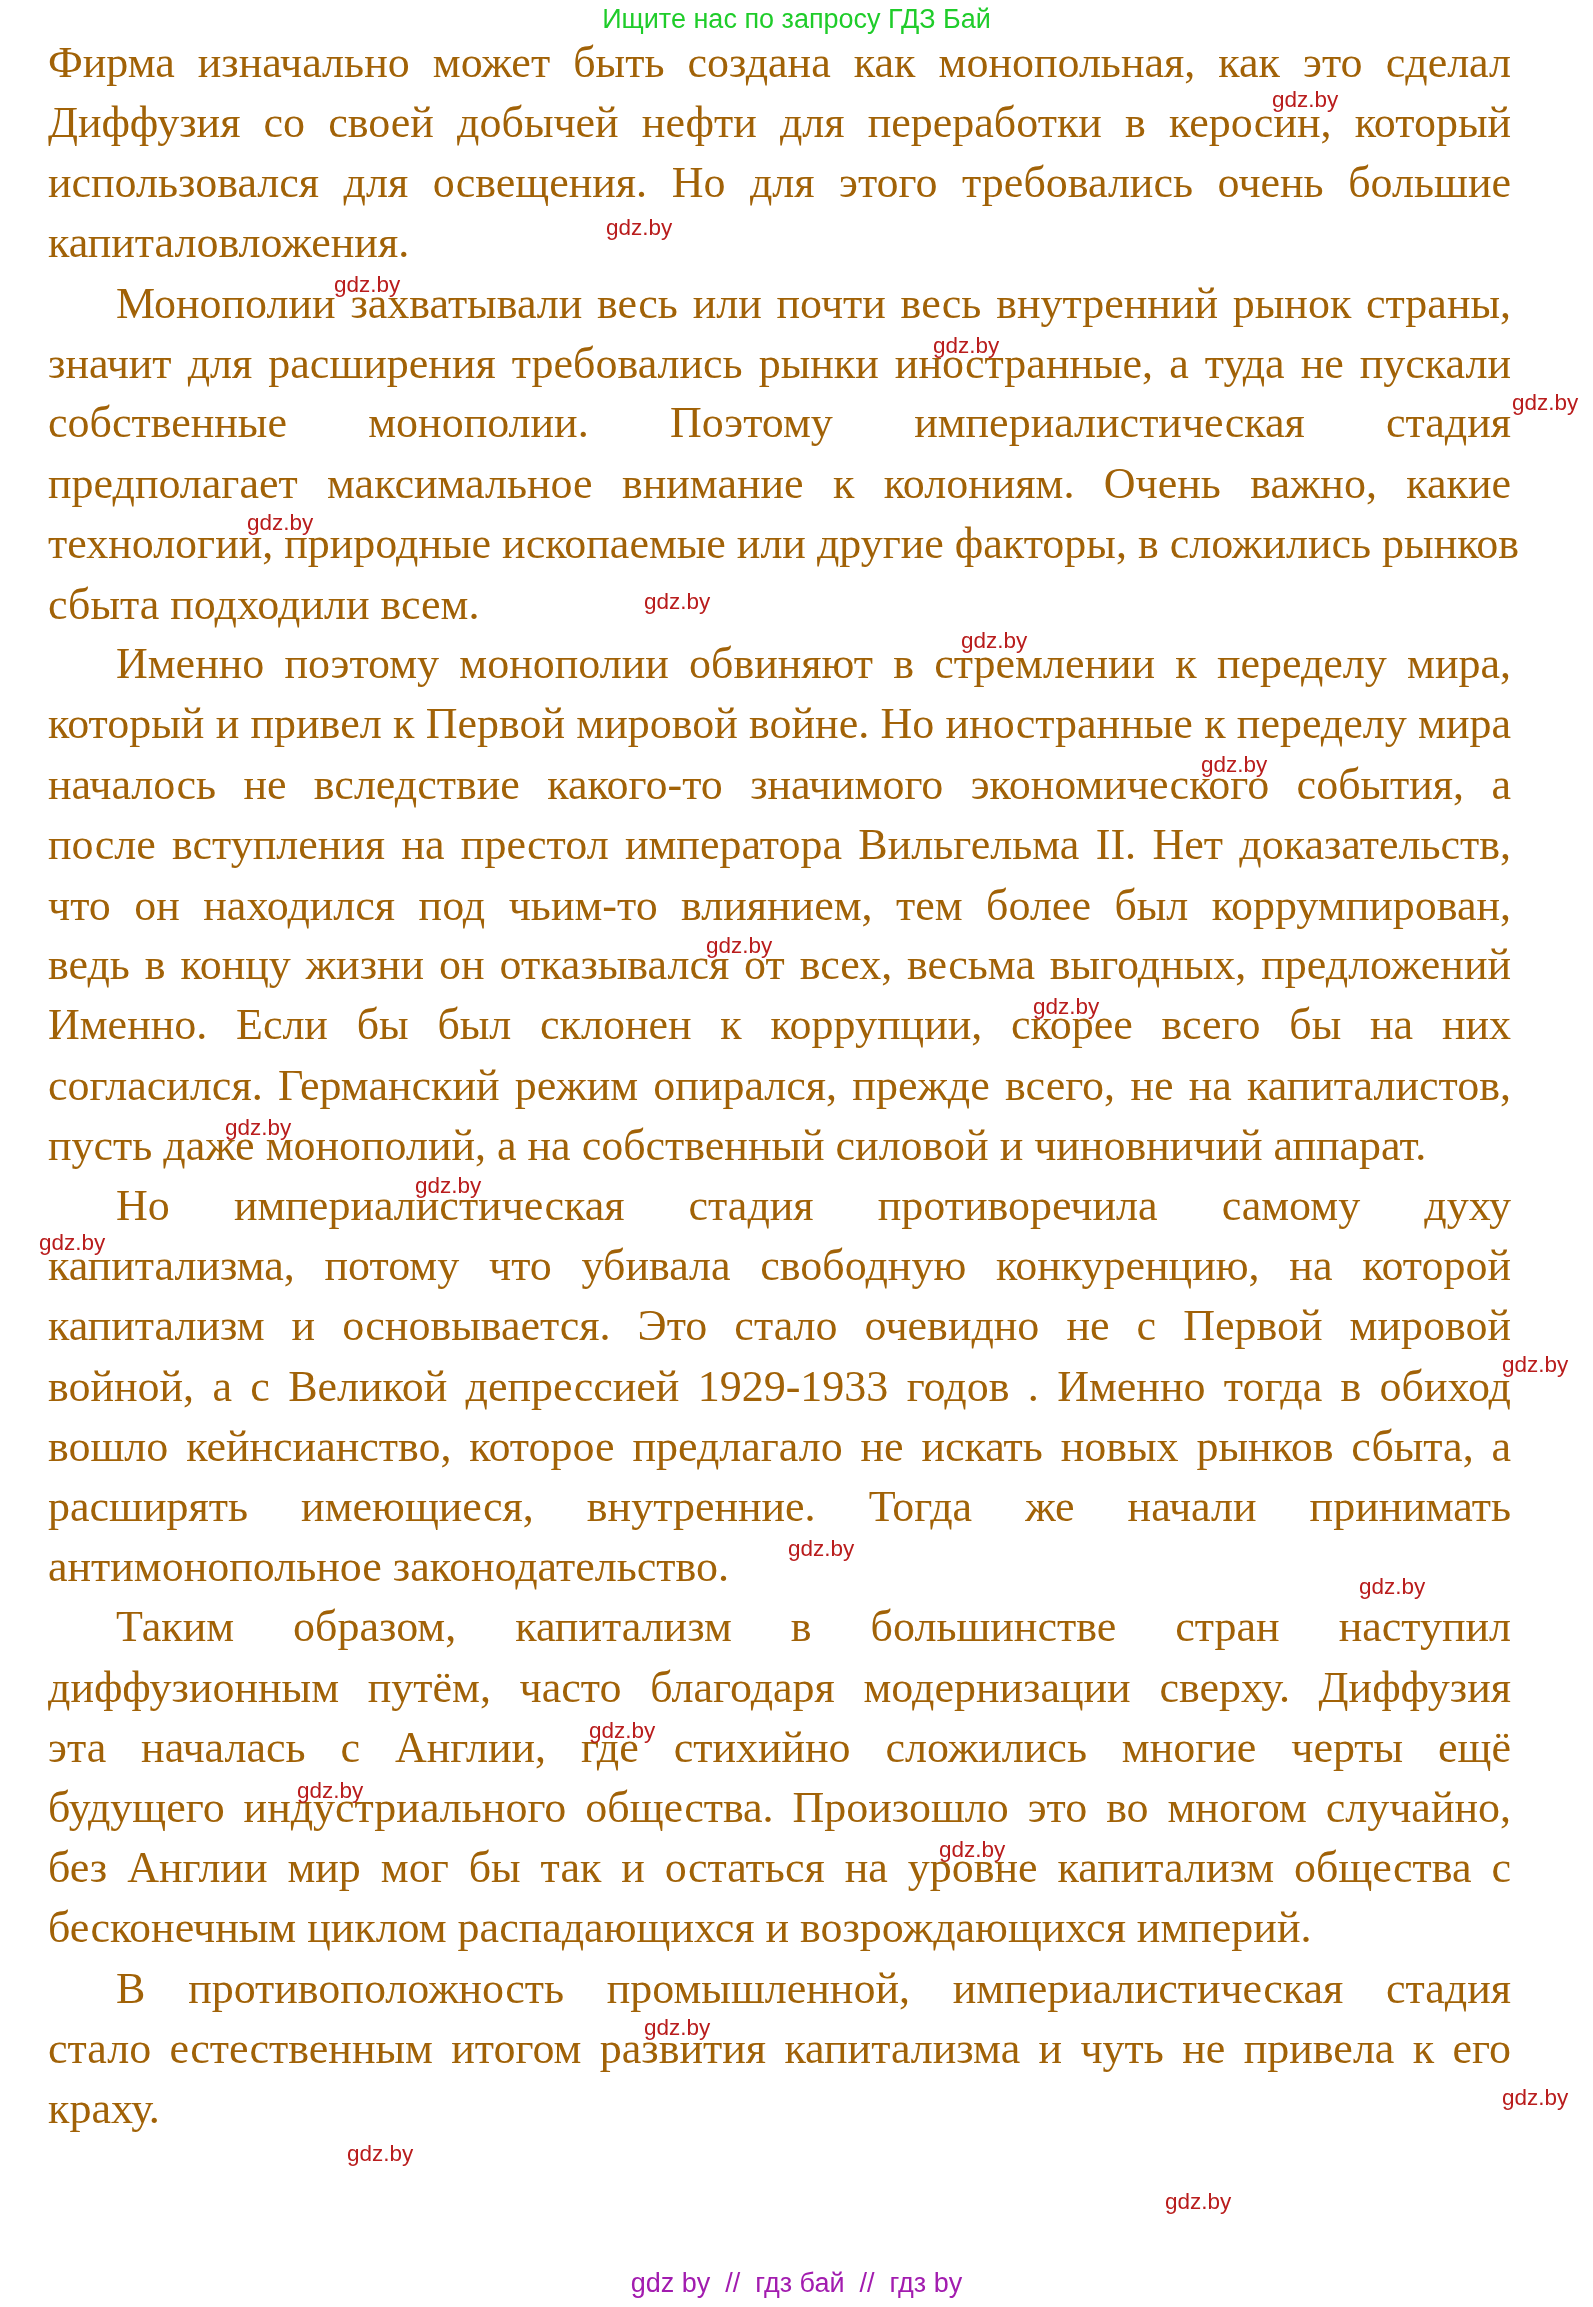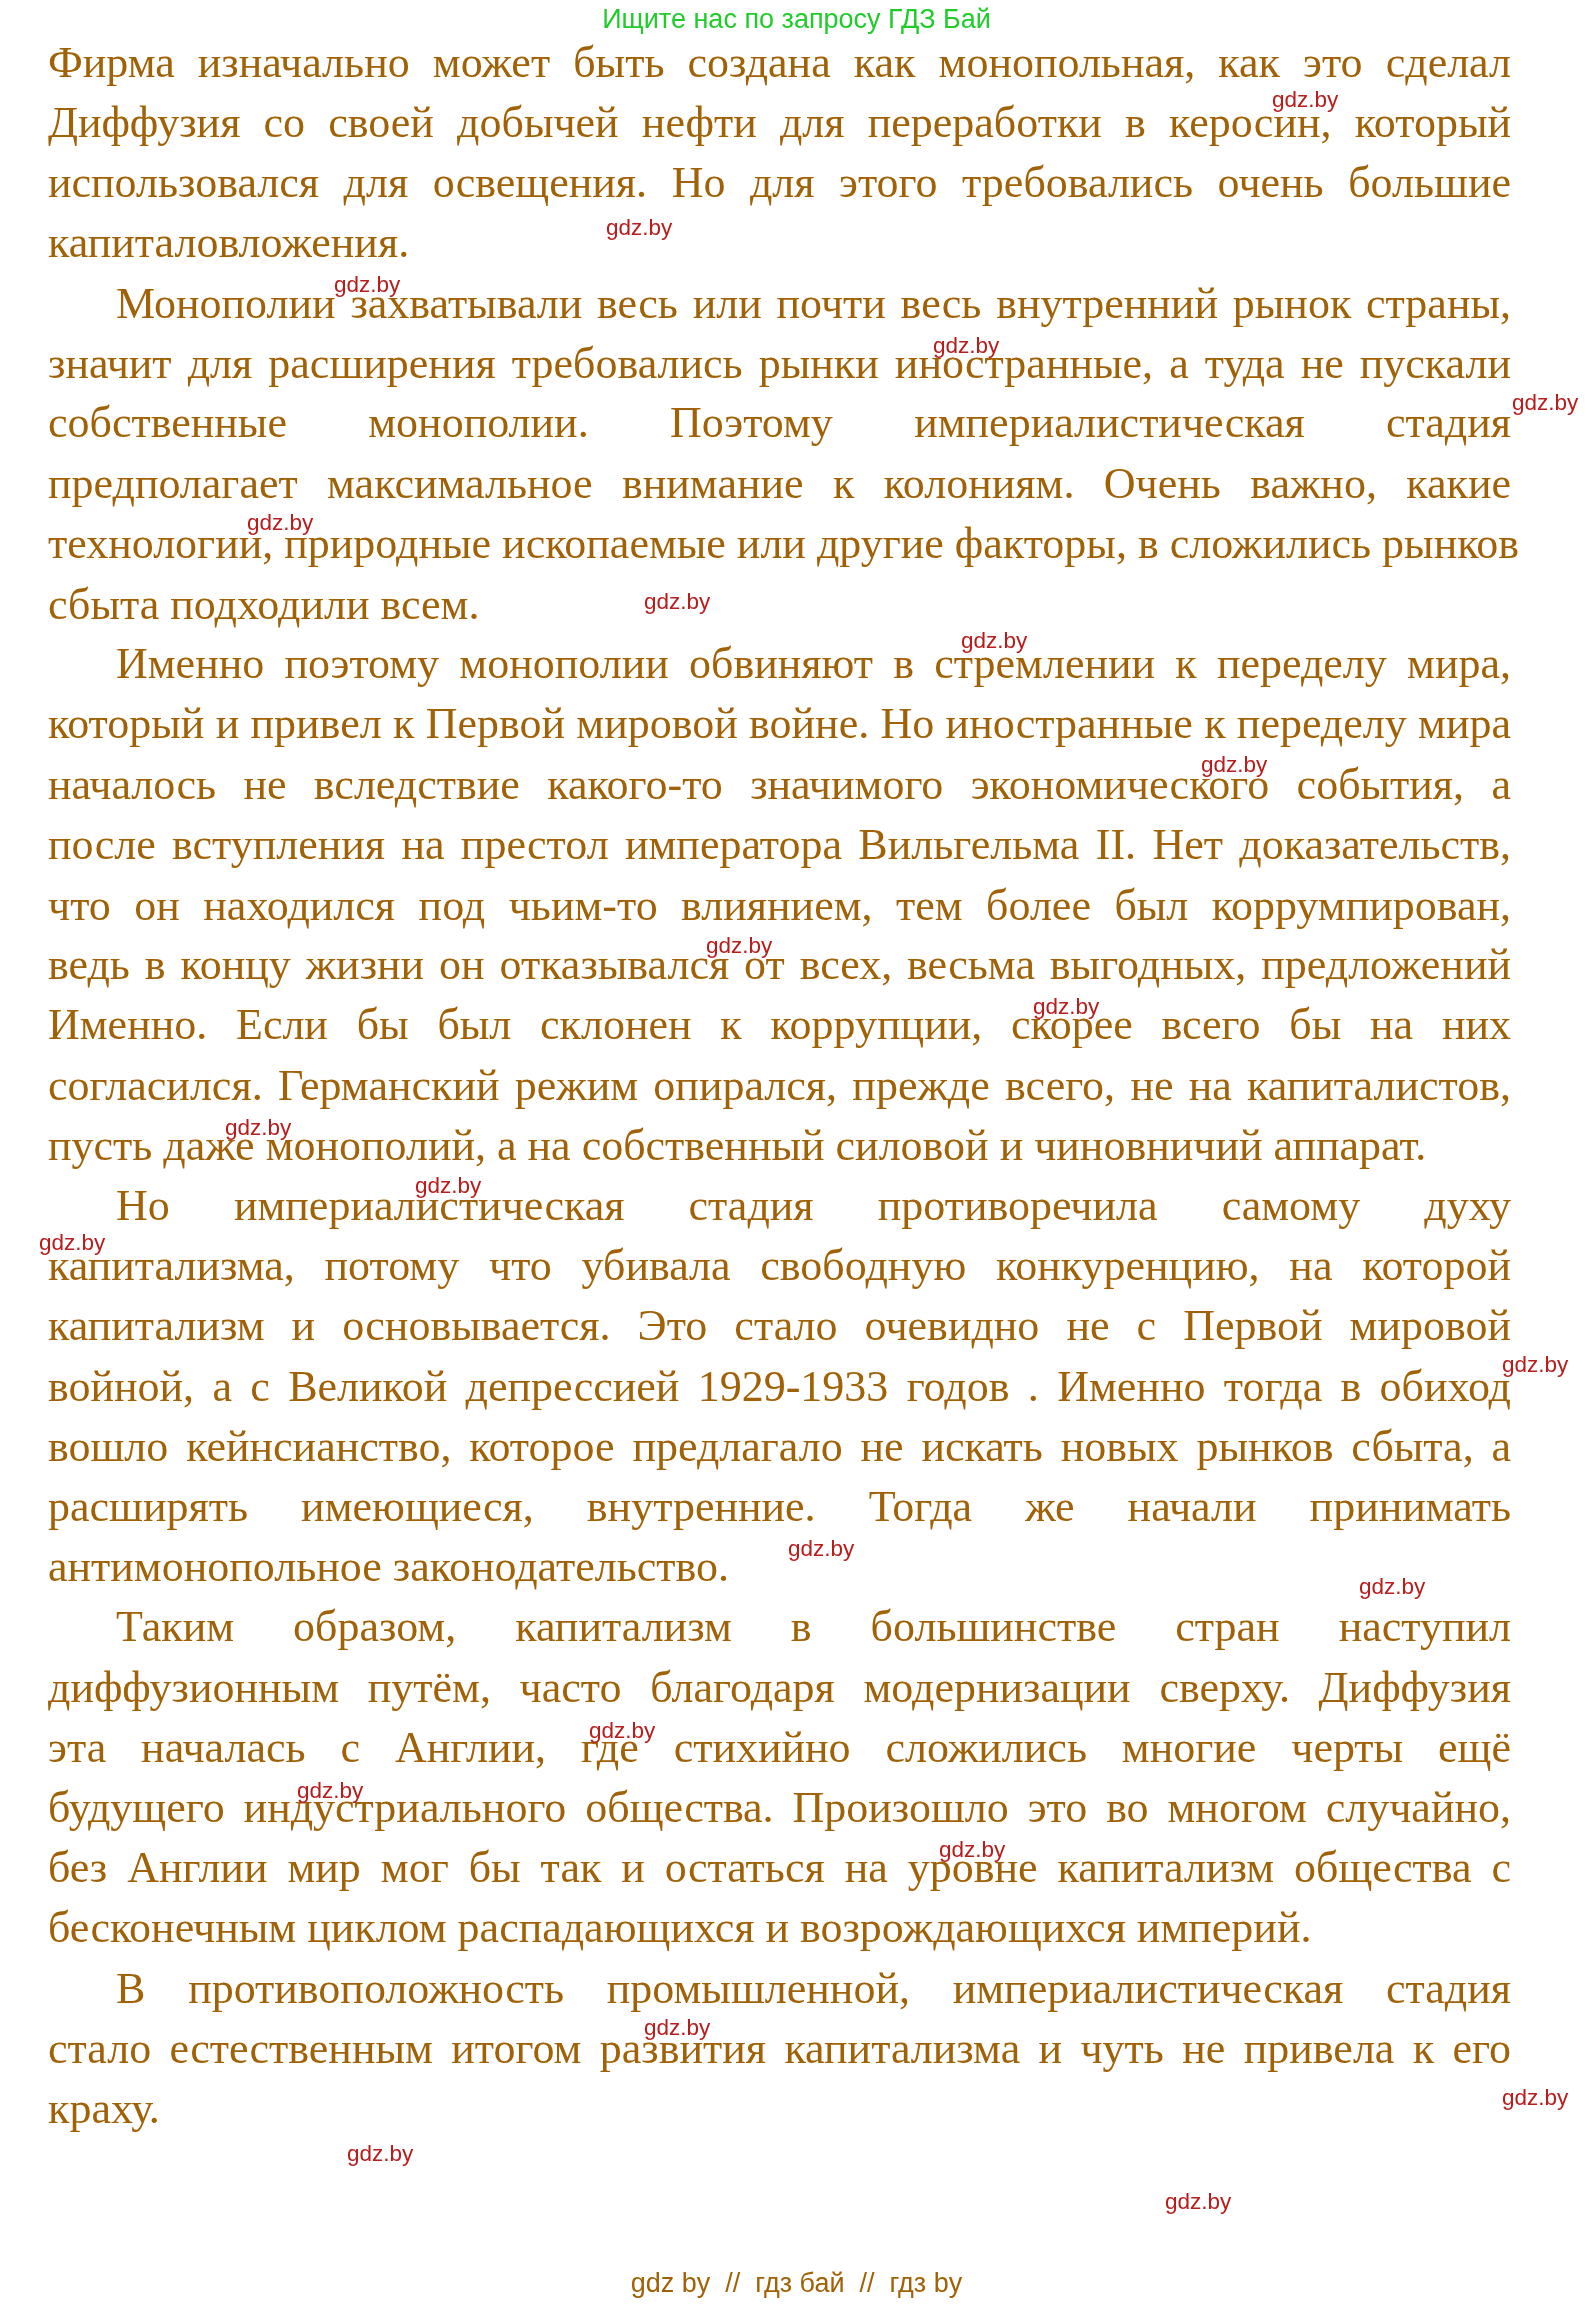--- a/index.html
+++ b/index.html
@@ -5,21 +5,21 @@
   html, body { margin: 0; padding: 0; background: #ffffff; }
   body { width: 1593px; height: 2307px; position: relative; overflow: hidden; }
   .header {
     position: absolute; left: 0; top: 3.1px; width: 1593px; text-align: center;
     font-family: "Liberation Sans", sans-serif; font-size: 27px; line-height: 33px;
     color: #1fcc2a; white-space: nowrap;
   }
   .footer {
     position: absolute; left: 0; top: 2267px; width: 1593px; text-align: center;
     font-family: "Liberation Sans", sans-serif; font-size: 27px; line-height: 33px;
-    color: #a16207; white-space: pre;
+    color: #a21caf; white-space: pre;
   }
   .text-body { position: absolute; left: 48px; top: 0; width: 1463px; }
   .line {
     position: absolute; left: 0; width: 1463px; height: 60px;
     font-family: "Liberation Serif", serif; font-size: 44px; line-height: 60px;
     color: #a16207; white-space: nowrap;
     text-align: justify; text-align-last: justify;
   }
   .line.indent { padding-left: 68px; width: 1395px; }
   .line.last { text-align-last: left; }

